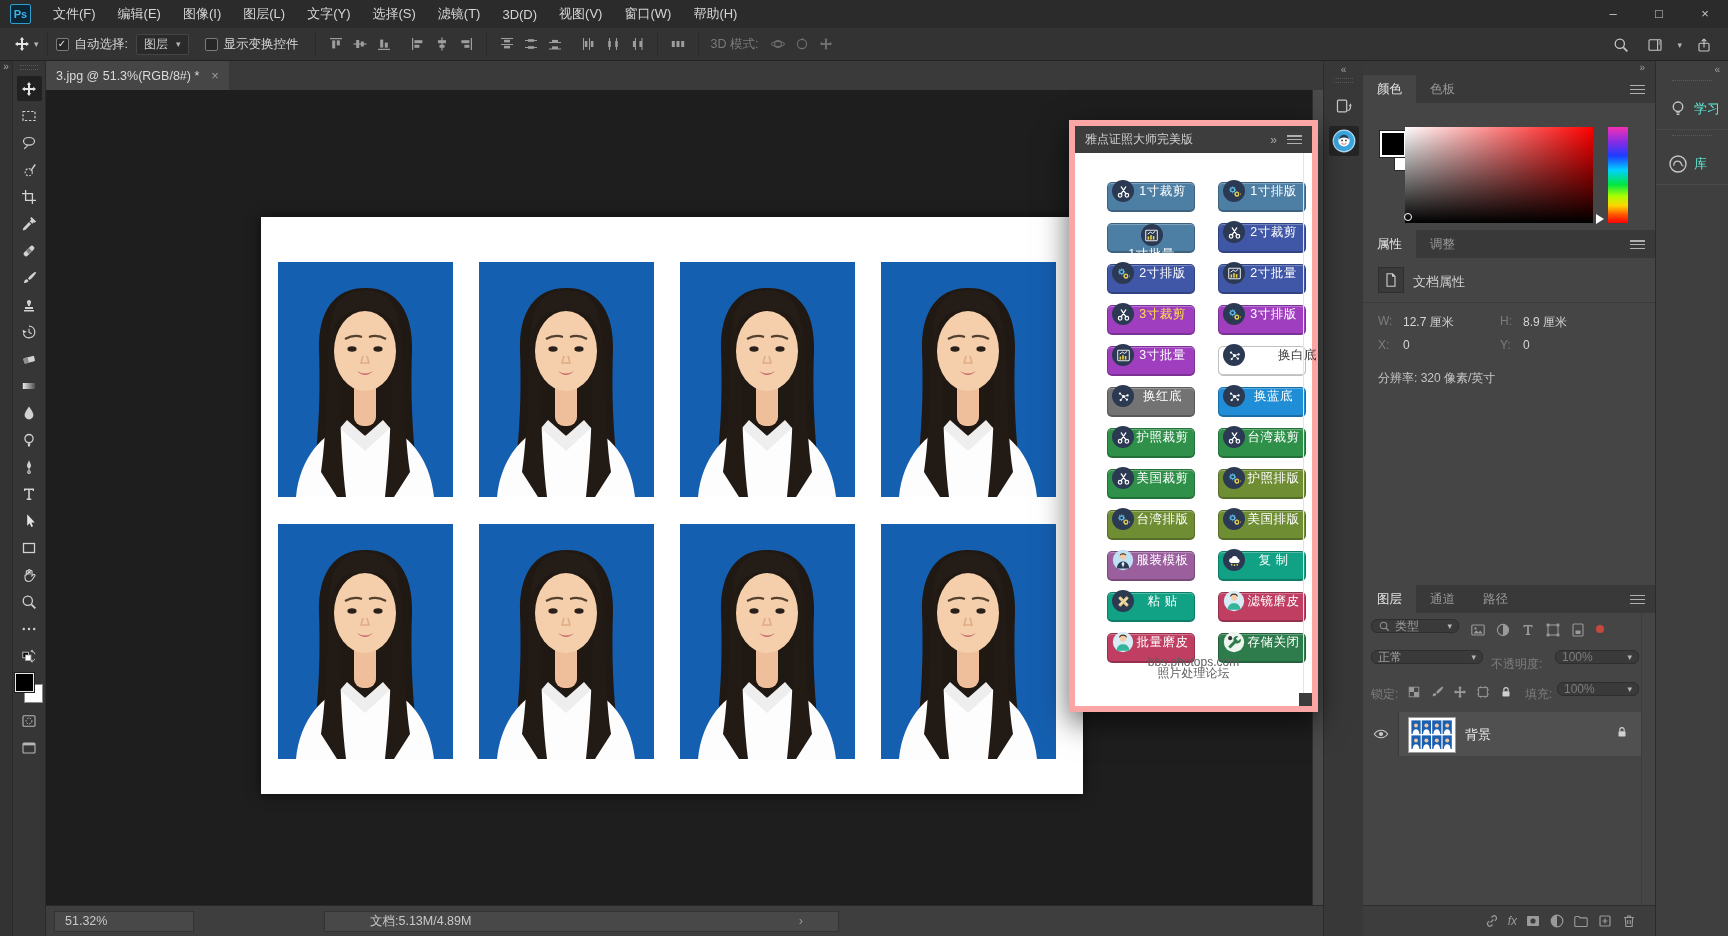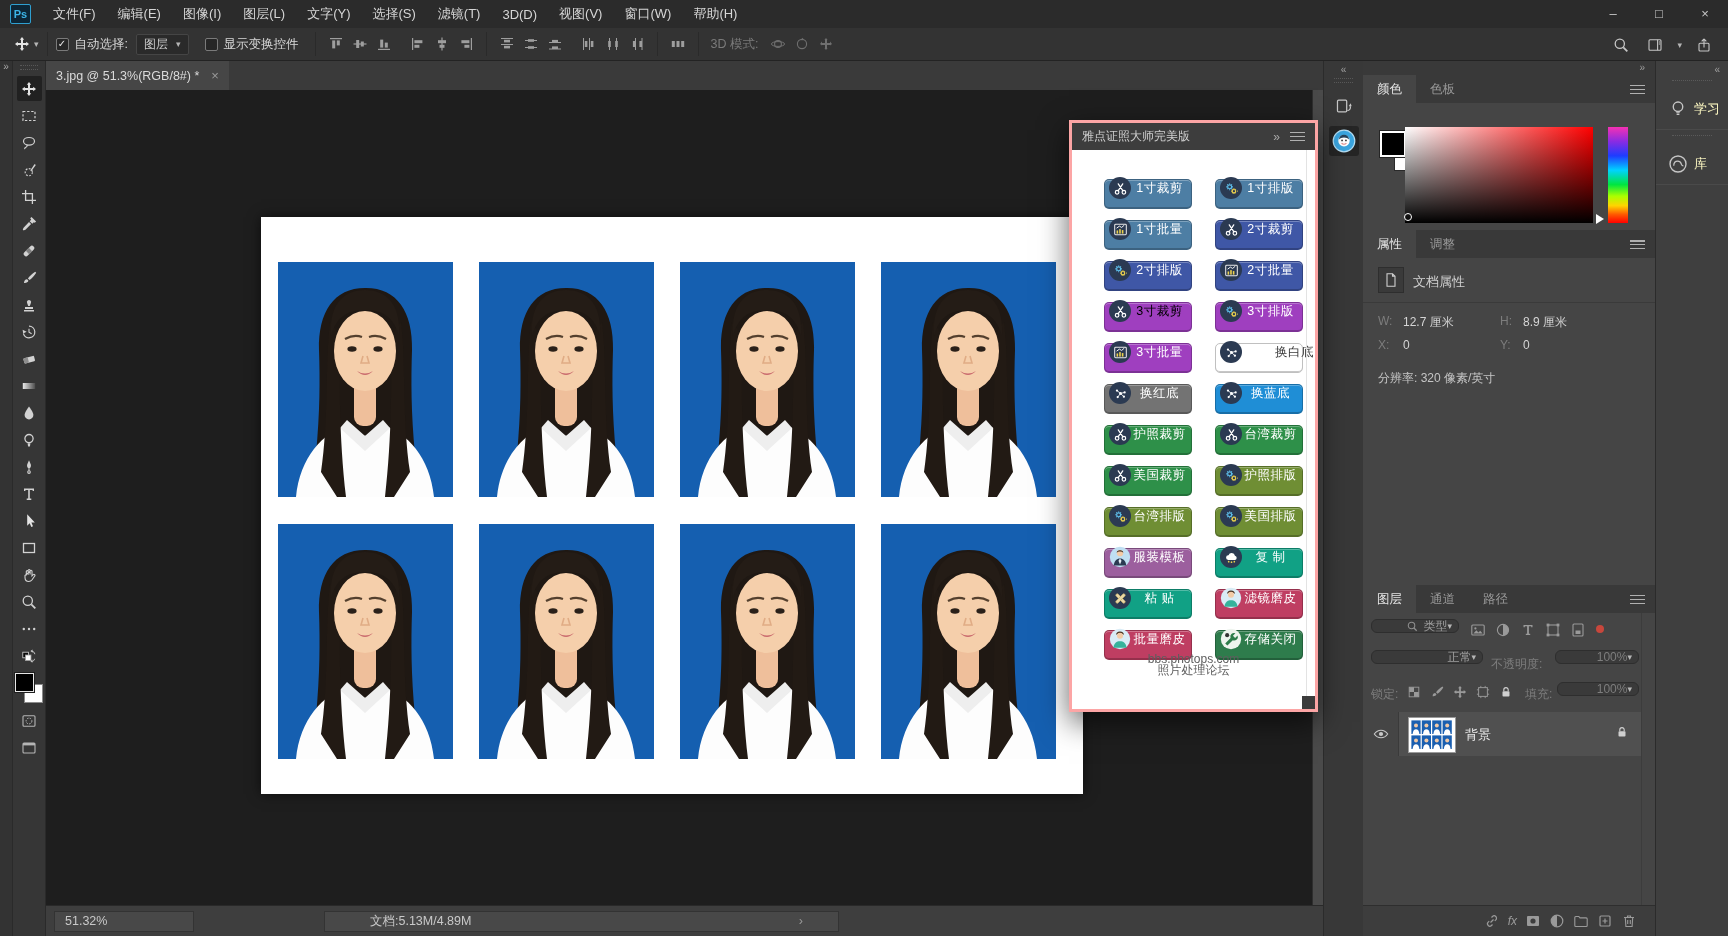--- a/index.html
+++ b/index.html
@@ -54,36 +54,36 @@
   .dockbtn.active{background:#252525}
 
   
   #panels{left:1363px;top:61px;width:292px;height:875px;background:#454545}
   .pstrip{height:14px;background:#393939;color:#9f9f9f;font-size:10px;text-align:right;padding-right:10px;line-height:14px}
   .ptabbar{height:28px;background:#393939;display:flex;align-items:stretch;position:relative}
   .ptab{display:flex;align-items:center;padding:0 14px;color:#9a9a9a;font-size:12.5px}
   .ptab.active{background:#454545;color:#e4e4e4}
   .hamb{position:absolute;right:10px;top:10px;width:15px;height:9px;background:repeating-linear-gradient(#b0b0b0 0 1.5px,transparent 1.5px 3.8px)}
   .pbody{position:relative;background:#454545}
-  .graybox{height:14px;background:#3a3a3a;border:1px solid #2e2e2e;border-radius:6px;display:flex;align-items:center;padding:0 6px;color:#9f9f9f;justify-content:flex-end}
+  .graybox{height:14px;background:#3a3a3a;border:1px solid #2e2e2e;border-radius:6px;display:flex;align-items:center;padding:0 6px;color:#9f9f9f;justify-content:space-between}
   .dim{color:#7d7d7d}
   #hue{background:linear-gradient(#f531b3 0%,#8a2be2 15%,#1e3cff 30%,#00d2ff 45%,#00e640 60%,#aaff00 72%,#ffd400 82%,#ff5a00 91%,#ff0000 100%)}
   #colorfield{background:linear-gradient(to bottom,rgba(0,0,0,0),#000000),linear-gradient(to right,#ffffff,#ff0000)}
   #layer-row{position:absolute;left:0;top:99px;width:278px;height:44px}
   #layer-hl{position:absolute;left:35px;top:0;width:243px;height:44px;background:#505050}
   #lp-bottom{position:absolute;left:0;top:844px;width:292px;height:31px;background:#3d3d3d;border-top:1px solid #2e2e2e;display:flex;align-items:center;justify-content:flex-end;gap:8px;padding-right:18px}
 
   
   #rail{left:1655px;top:61px;width:73px;height:875px;background:#3f3f3f;border-left:1px solid #2b2b2b}
-  .rail-item{display:flex;align-items:center;gap:6px;padding:10px 0 10px 12px;color:#fef9c3;font-size:13px}
+  .rail-item{display:flex;align-items:center;gap:6px;padding:10px 0 10px 12px;color:#5eead4;font-size:13px}
   .rail-div{height:1px;background:#343434;border-bottom:1px solid #4a4a4a}
   .rail-grip{height:4px;margin:5px 16px;border-top:1px dotted #5a5a5a}
 
   
-  #plugin-panel{left:1069px;top:120px;width:249px;height:592px;z-index:20;background:#ffffff;border:3px solid #fca5a5;box-shadow:0 10px 28px rgba(0,0,0,.6)}
+  #plugin-panel{left:1069px;top:120px;width:249px;height:592px;z-index:20;background:#ffffff;border:6px solid #fca5a5;box-shadow:0 10px 28px rgba(0,0,0,.6)}
   #pp-header{height:27px;background:#3d3d3d;display:flex;align-items:center;padding:0 10px;color:#cfcfcf;font-size:12px}
   #pp-title{flex:1}
   #pp-body{position:absolute;left:0;top:27px;right:0;bottom:0;background:#ffffff}
   #pp-grid{position:absolute;left:32px;top:29px;display:grid;grid-template-columns:88px 88px;column-gap:23px;row-gap:11px}
   .pbtn{height:30px;border-radius:5px;display:flex;align-items:center;padding:0 3px 12px 4px;border:1px solid rgba(0,0,0,.22);box-shadow:inset 0 1px rgba(255,255,255,.28),inset 0 -1px rgba(0,0,0,.22);cursor:pointer}
   .picon{width:22px;height:22px;border-radius:50%;display:flex;align-items:center;justify-content:center;flex:none}
   .picon.darkbg{background:#2b3a52}
   .plabel{flex:1;text-align:center;font-size:12.5px;white-space:nowrap;letter-spacing:.5px}
   .pp-footer{position:absolute;width:100%;text-align:center;color:#5d5d5d;font-size:12px}
   #pp-grip{position:absolute;right:0;bottom:0;width:13px;height:13px;background:#3c3c3c}
@@ -910,21 +910,21 @@
                 <path d="M6 2.6v1M6 8.8v1M2.4 6.2h1M8.6 6.2h1M3.5 3.7l.7.7M7.8 8l.7.7M8.5 3.7l-.7.7M4.2 8l-.7.7"></path>
               </g>
               <circle cx="10.6" cy="10.8" r="1.8" fill="none" stroke="#ecd24e" stroke-width="1.2"></circle>
               <g stroke="#ecd24e" stroke-width="1.1">
                 <path d="M10.6 7.7v.9M10.6 13v.9M7.5 10.8h.9M13.7 10.8h.9M8.5 8.7l.6.6M12.1 12.3l.6.6M12.7 8.7l-.6.6M9.1 12.3l-.6.6"></path>
               </g>
             </svg>
           </span>
           <span class="plabel">1寸排版</span>
         </div>
-        <div class="pbtn" style="background: rgb(77, 126, 164); color: rgb(255, 255, 255);">
+        <div class="pbtn" style="background: rgb(77, 126, 164); color: rgb(255, 255, 255); flex-direction: column;">
           <span class="picon darkbg">
             <svg width="15" height="15" viewBox="0 0 16 16" xmlns="http://www.w3.org/2000/svg">
               <rect x="1.8" y="2.4" width="12.4" height="11.2" rx="1" fill="none" stroke="#e8e8e8" stroke-width="1.1"></rect>
               <rect x="3.8" y="9" width="1.7" height="3.4" fill="#ecd24e"></rect>
               <rect x="6.6" y="7.6" width="1.7" height="4.8" fill="#ecd24e"></rect>
               <rect x="9.4" y="8.6" width="1.7" height="3.8" fill="#ecd24e"></rect>
               <path fill="none" stroke="#fff" d="M3.8 6.6l3-2.2 2.4 1.4 2.8-2.4"></path>
             </svg>
           </span>
           <span class="plabel">1寸批量</span>
@@ -959,21 +959,21 @@
             <svg width="15" height="15" viewBox="0 0 16 16" xmlns="http://www.w3.org/2000/svg">
               <rect x="1.8" y="2.4" width="12.4" height="11.2" rx="1" fill="none" stroke="#e8e8e8" stroke-width="1.1"></rect>
               <rect x="3.8" y="9" width="1.7" height="3.4" fill="#ecd24e"></rect>
               <rect x="6.6" y="7.6" width="1.7" height="4.8" fill="#ecd24e"></rect>
               <rect x="9.4" y="8.6" width="1.7" height="3.8" fill="#ecd24e"></rect>
               <path fill="none" stroke="#fff" d="M3.8 6.6l3-2.2 2.4 1.4 2.8-2.4"></path>
             </svg>
           </span>
           <span class="plabel">2寸批量</span>
         </div>
-        <div class="pbtn" style="background: rgb(159, 63, 191); color: #000000;">
+        <div class="pbtn" style="background: rgb(159, 63, 191); color: #fde047;">
           <span class="picon darkbg">
             <svg width="15" height="15" viewBox="0 0 16 16" xmlns="http://www.w3.org/2000/svg">
               <path stroke="#fff" stroke-width="1.3" stroke-linecap="round" d="M5.4 10.6L10.4 3M10.6 10.6L5.6 3"></path>
               <circle cx="4.4" cy="12" r="1.9" fill="none" stroke="#fff" stroke-width="1.3"></circle>
               <circle cx="11.6" cy="12" r="1.9" fill="none" stroke="#fff" stroke-width="1.3"></circle>
             </svg>
           </span>
           <span class="plabel">3寸裁剪</span>
         </div>
         <div class="pbtn" style="background: rgb(159, 63, 191); color: rgb(255, 255, 255);">

